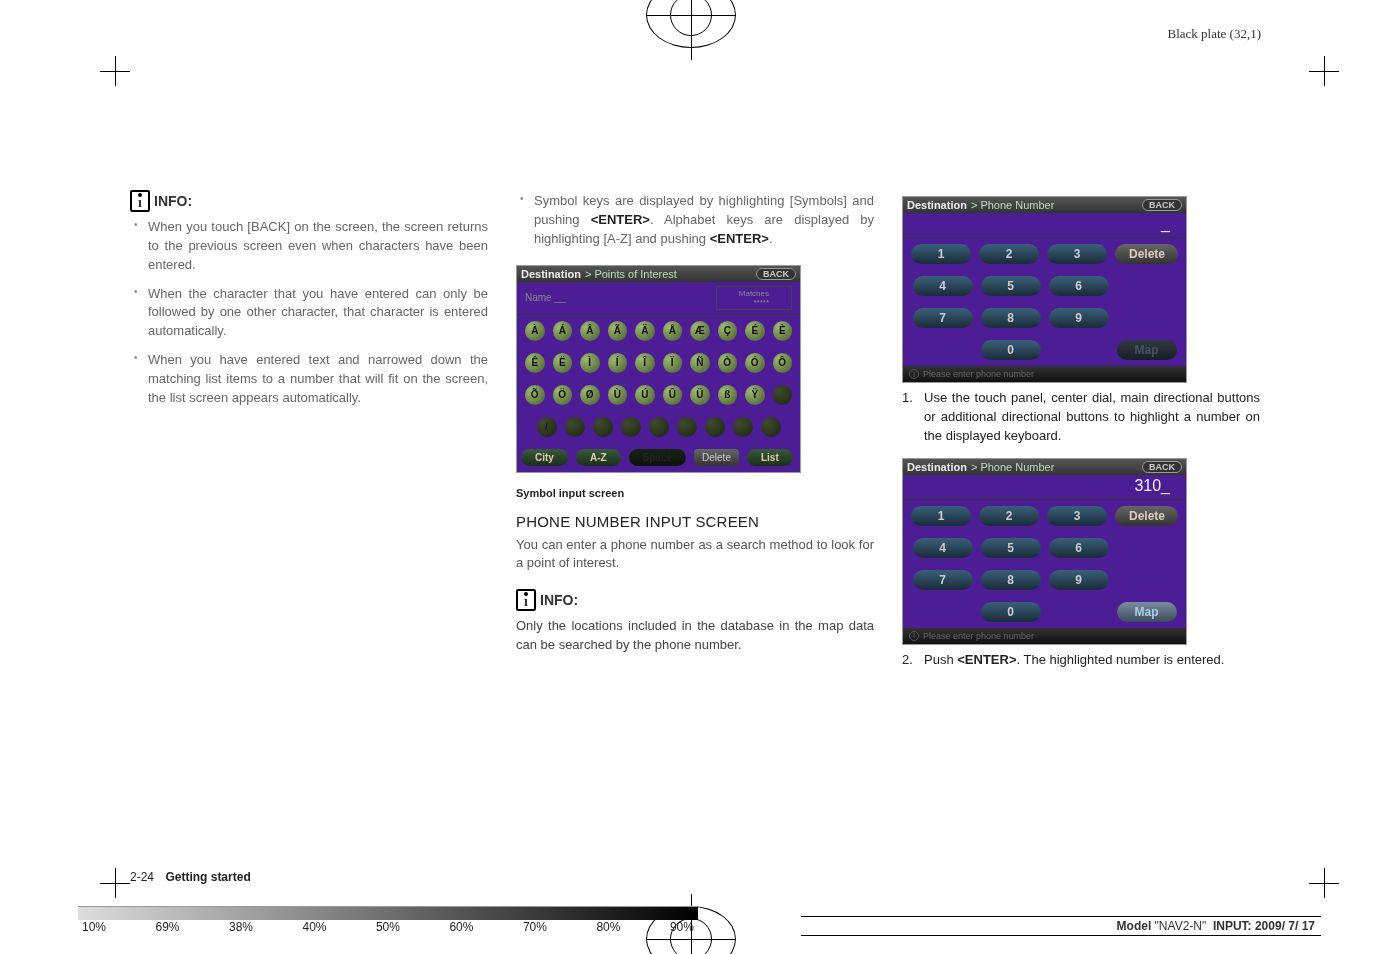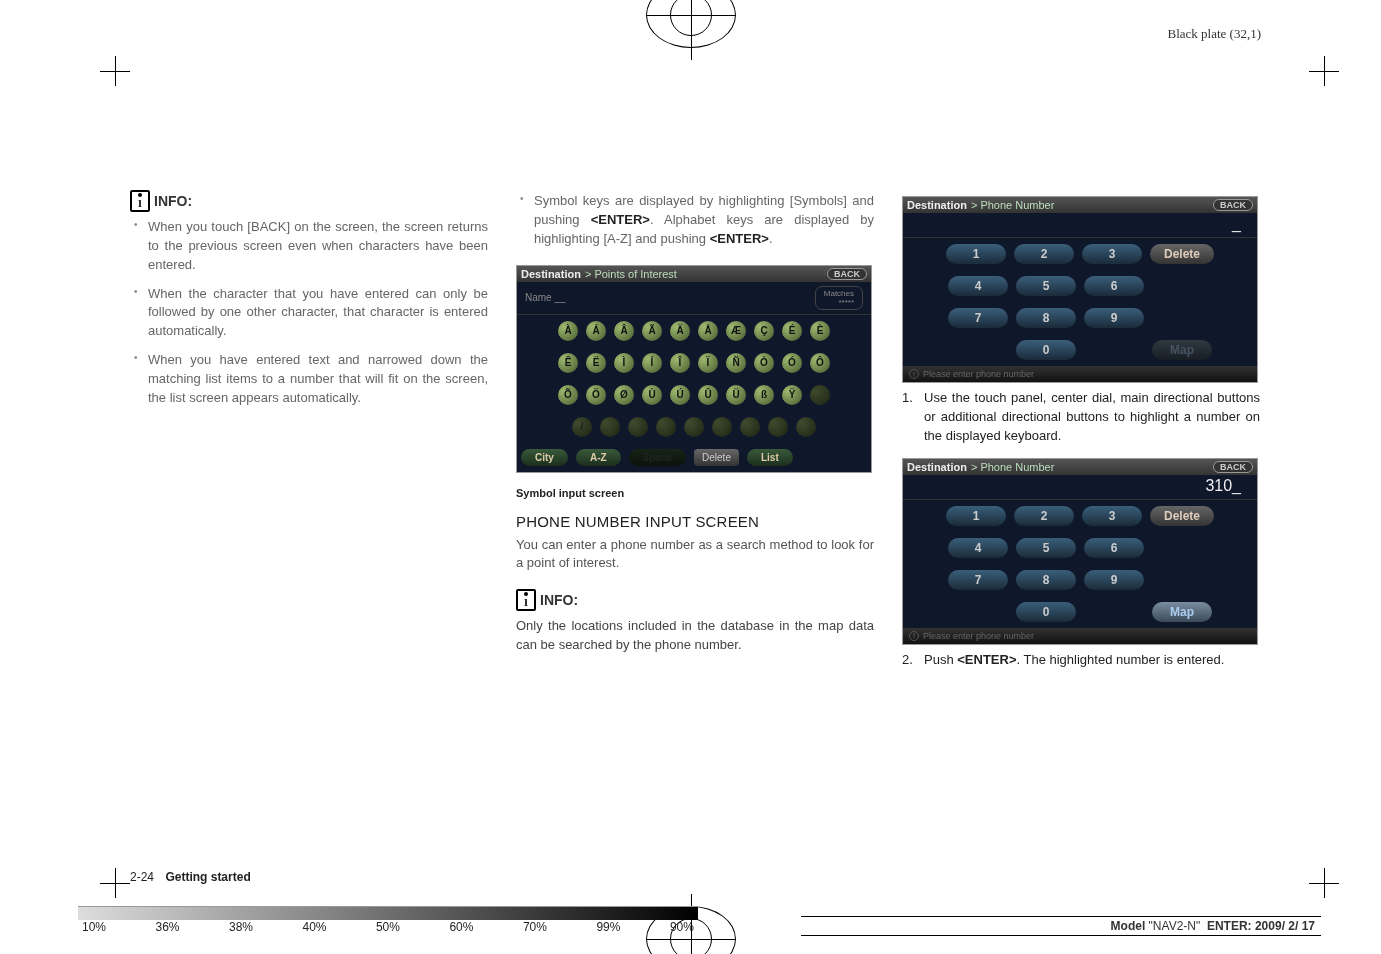--- a/index.html
+++ b/index.html
@@ -78,23 +78,23 @@
     position: absolute;
     left: 4px;
     top: 0;
     font-size: 10px;
     color: #888;
   }
   .black-bullets { color: #222; }
   .black-bullets > li::before { color: #222; font-size: 10px; }
   .enter-kw { font-weight: 700; color: #222; }
   .screenshot {
-    width: 356px;
+    width: 285px;
     border: 1px solid #999;
-    background: #0f172a;
+    background: #4c1d95;
     color: #ccc;
     font-size: 11px;
     margin-top: 6px;
   }
   .ss-header {
     display: flex;
     align-items: center;
     background: linear-gradient(#555,#333);
     padding: 2px 4px;
     font-weight: 700;
@@ -122,22 +122,22 @@
     display: flex;
     align-items: center;
     padding: 4px 8px;
     font-size: 10px;
     color: #888;
     border-bottom: 1px solid #333;
   }
   .ss-name-row .matches {
     margin-left: auto;
     border: 1px solid #444;
-    border-radius: 7px;
-    padding: 2px 8px;
+    border-radius: 0;
+    padding: 2px 22px;
     text-align: right;
     font-size: 8px;
   }
   .glyph {
     width: 20px;
     height: 20px;
     background: radial-gradient(circle at 30% 30%, #9db96f, #475a2f);
     border-radius: 50%;
     display: flex;
     align-items: center;
@@ -543,29 +543,29 @@
 
 </div>
 
 <div class="footer-left">
   <span class="pg">2-24</span>
   <b>Getting started</b>
 </div>
 
 <div class="footer-right">
   <b>Model</b> <span>"NAV2-N"</span>
-  &nbsp;<b>ENTER:</b>&nbsp;<b>2009/ 2/ 17</b>
+  &nbsp;<b>INPUT:</b>&nbsp;<b>2009/ 7/ 17</b>
 </div>
 
 <div class="gradient-bar">
   <div class="bar"></div>
   <div class="ticks" id="ticks">
       <span>10%</span>
-      <span>36%</span>
+      <span>69%</span>
       <span>38%</span>
       <span>40%</span>
       <span>50%</span>
       <span>60%</span>
       <span>70%</span>
-      <span>99%</span>
+      <span>80%</span>
       <span>90%</span>
     </div>
 </div>
 
 </body></html>

